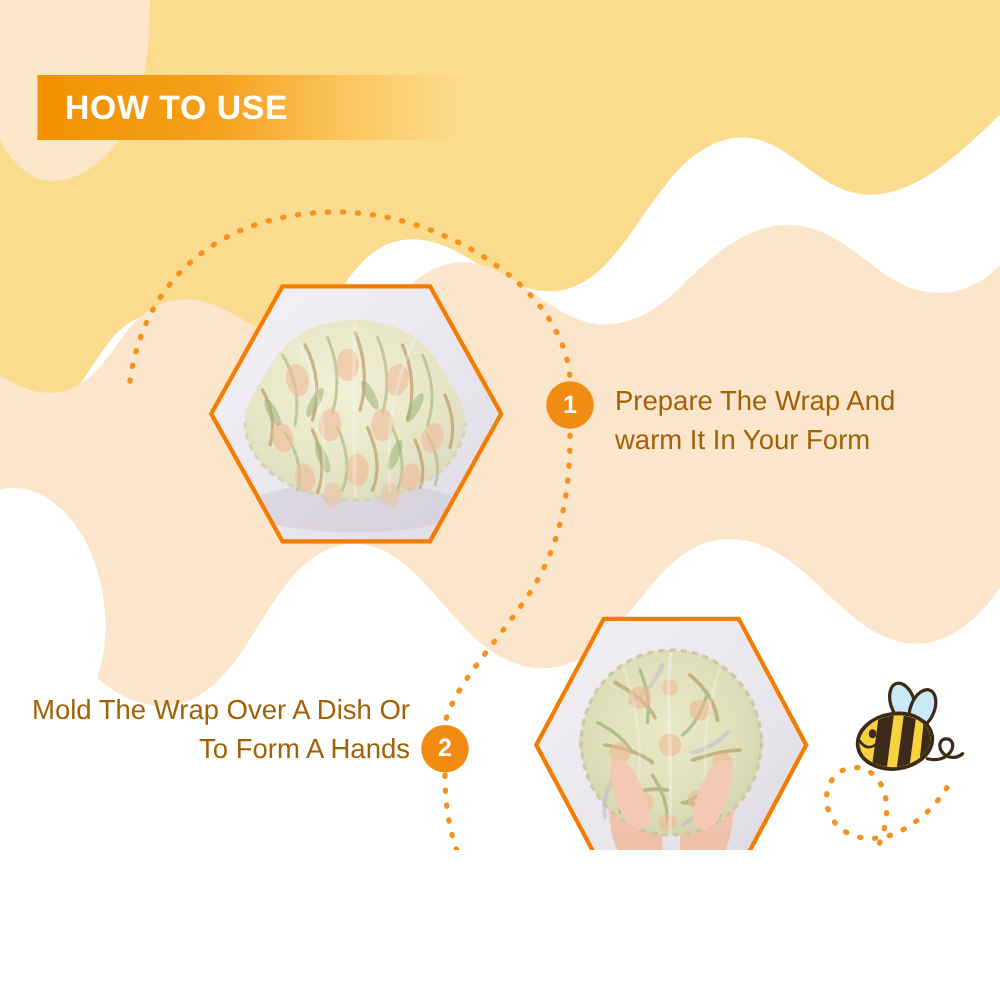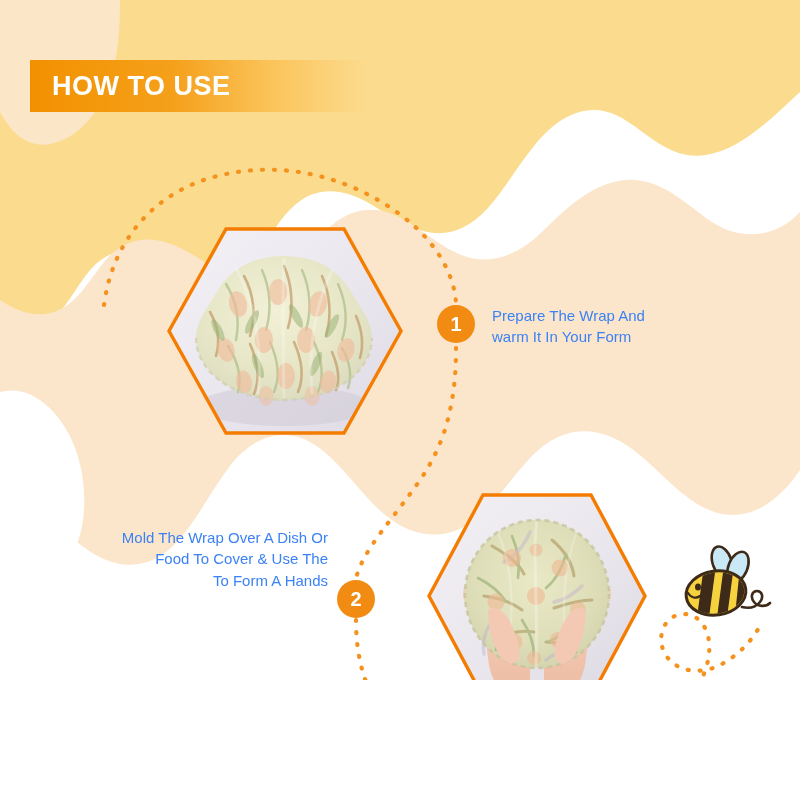--- a/index.html
+++ b/index.html
@@ -80,34 +80,34 @@
     justify-content: center;
     font-family: "Liberation Sans", sans-serif;
     line-height: 1;
   }
   #badge-1 { left: 437px; top: 305px; }
   #badge-2 { left: 337px; top: 580px; }
 
   
   .step-text {
     position: absolute;
-    color: #3b82f6;
-    font-size: 15px;
+    color: #a16207;
+    font-size: 22px;
     line-height: 1.42;
     font-family: "Liberation Sans", sans-serif;
   }
   #step-1-text {
     left: 492px;
     top: 305px;
     width: 260px;
     text-align: left;
   }
   #step-2-text {
     left: 10px;
-    top: 527px;
+    top: 552px;
     width: 318px;
     text-align: right;
   }
 
   
   #bee {
     position: absolute;
     left: 676px;
     top: 545px;
     width: 96px;
@@ -406,21 +406,20 @@
     <span>2</span>
   </div>
 
   <div class="step-text" id="step-1-text">
     <div>Prepare The Wrap And</div>
     <div>warm It In Your Form</div>
   </div>
 
   <div class="step-text" id="step-2-text">
     <div>Mold The Wrap Over A Dish Or</div>
-    <div>Food To Cover &amp; Use The</div>
     <div>To Form A Hands</div>
   </div>
 
   <div id="bee">
     <svg width="96" height="86" viewBox="0 0 96 86" xmlns="http://www.w3.org/2000/svg">
 
       <g>
         <ellipse cx="46" cy="17" rx="9.5" ry="16" transform="rotate(-18 46 17)" fill="#C9E9F7" stroke="#3E2A18" stroke-width="2.6"></ellipse>
         <ellipse cx="62" cy="22" rx="9.5" ry="16" transform="rotate(22 62 22)" fill="#C9E9F7" stroke="#3E2A18" stroke-width="2.6"></ellipse>
       </g>

